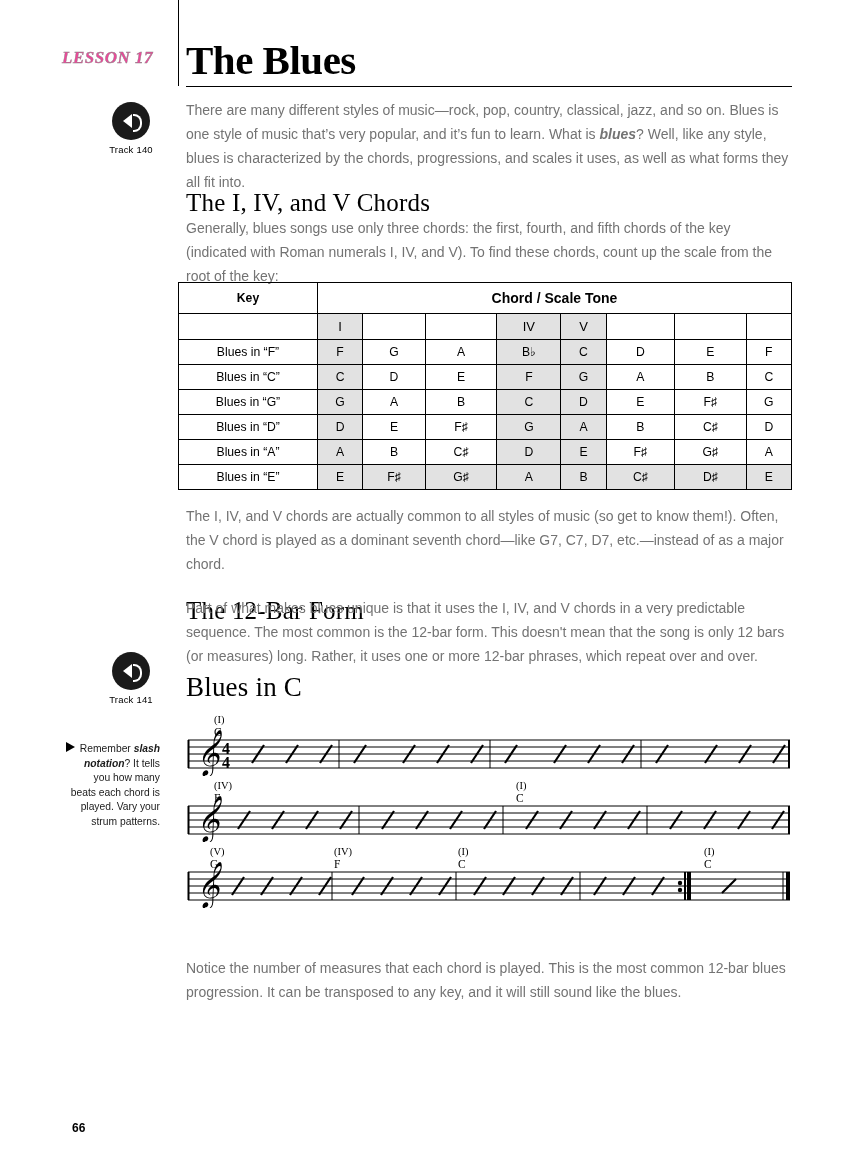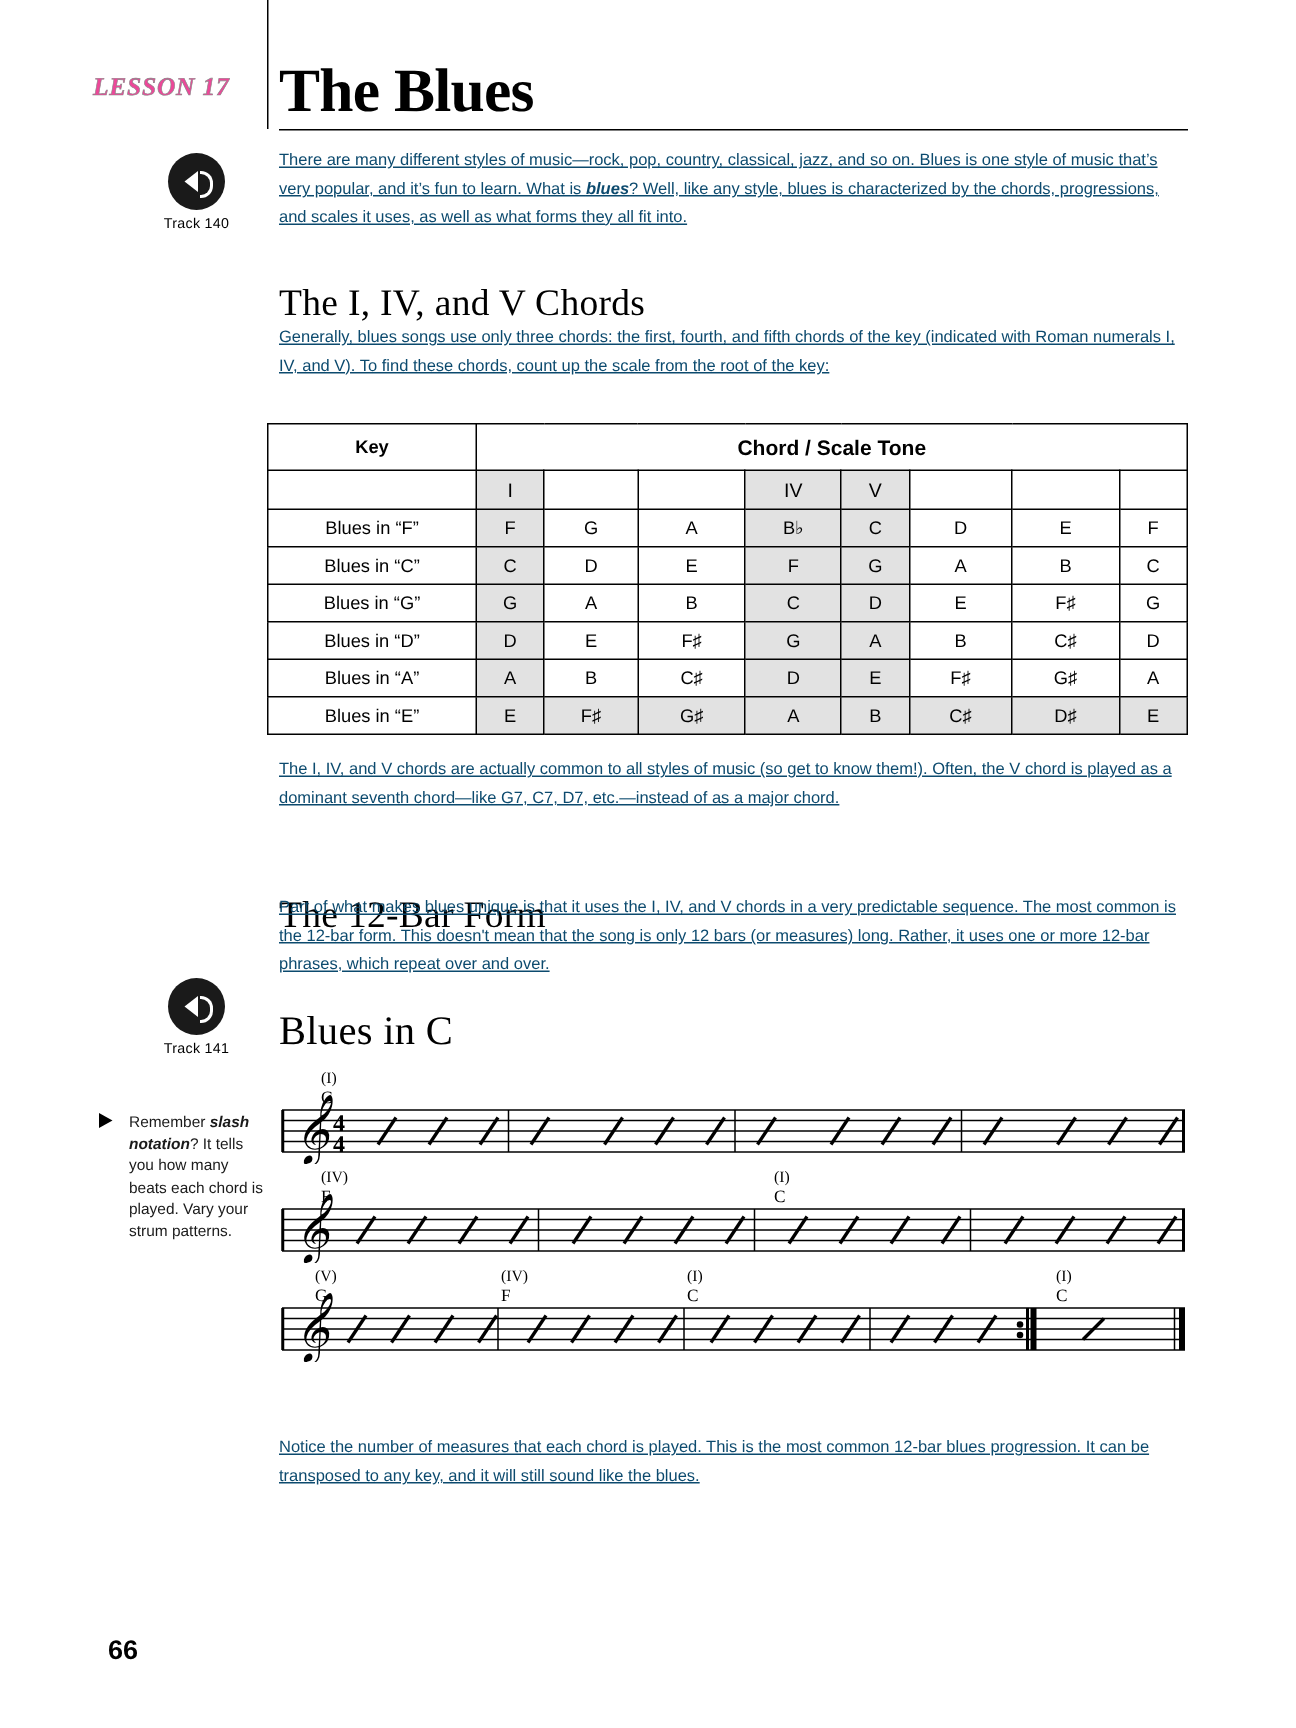--- a/index.html
+++ b/index.html
@@ -97,24 +97,23 @@
   }
   .track .label {
     font-size: 9.5px;
     font-weight: normal;
     margin-top: 4px;
     letter-spacing: 0.2px;
   }
 
   .body-text {
     position: absolute;
-    font-size: 11px;
+    font-size: 14px;
     line-height: 1.72;
-    color: #0c4a6e;
-    text-decoration: underline;
+    color: #737373;
   }
   .body-text b { font-weight: bold; font-style: italic; }
 
   .h2 {
     position: absolute;
     font-family: "Liberation Serif", serif;
     font-size: 25px;
     letter-spacing: 0.2px;
   }
 
@@ -158,43 +157,44 @@
     position: absolute;
     font-family: "Liberation Serif", serif;
     font-size: 11.5px;
     line-height: 1.15;
     text-align: left;
   }
   .chordlab .rn { font-size: 10.5px; }
 
   .side-note {
     position: absolute;
-    left: 86px;
+    left: 68px;
     top: 742px;
     width: 92px;
     font-size: 10.3px;
     line-height: 1.42;
     color: #1a1a1a;
+    text-align: right;
   }
   .side-note i { font-style: italic; font-weight: bold; }
   .side-arrow {
     position: absolute;
     left: 66px;
     top: 742px;
     width: 0; height: 0;
     border-top: 5px solid transparent;
     border-bottom: 5px solid transparent;
     border-left: 9px solid #000;
   }
 
   .page-num {
     position: absolute;
     left: 72px;
-    top: 1090px;
-    font-size: 18px;
+    top: 1121px;
+    font-size: 12px;
     font-weight: bold;
     text-align: right;
   }
 </style>
 </head>
 <body>
 
 <div class="page">
 
   <div class="left-rule"></div>

